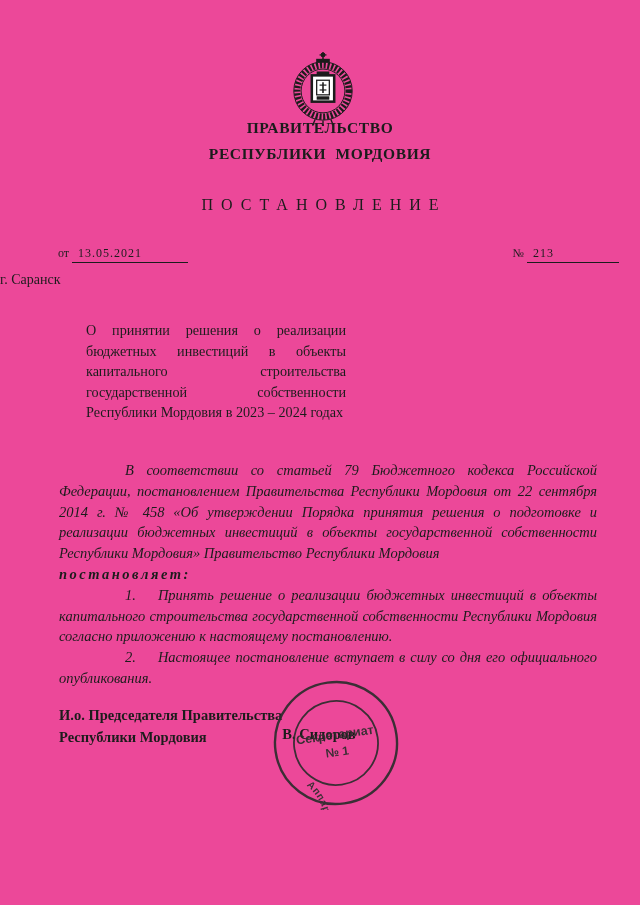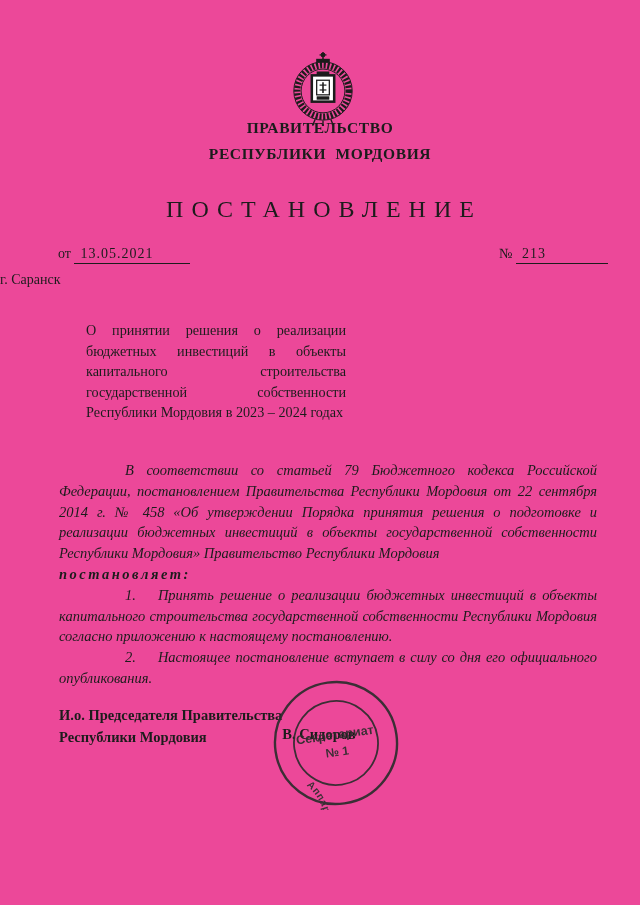--- a/index.html
+++ b/index.html
@@ -7,24 +7,24 @@
     position:relative;width:640px;height:905px;background:#ec4899;
     font-family:"Liberation Serif",serif;color:#1c1c1c;overflow:hidden;
     margin:0 auto;
   }
   
   .emblem{position:absolute;left:291px;top:52px;width:64px;height:74px;}
   
   .org-name{position:absolute;top:115px;left:0;right:0;text-align:center;
     font-weight:bold;font-size:15.5px;line-height:26px;letter-spacing:.6px;word-spacing:5px;}
   .doc-type{position:absolute;top:196px;left:0;right:0;text-align:center;
-    font-size:24px;letter-spacing:8px;padding-left:8px;}
+    font-size:16px;letter-spacing:8px;padding-left:8px;}
   
-  .meta-row{position:absolute;top:246px;left:58px;right:32px;display:flex;
-    justify-content:space-between;align-items:flex-end;font-size:14px;}
+  .meta-row{position:absolute;top:246px;left:58px;right:21px;display:flex;
+    justify-content:space-between;align-items:flex-end;font-size:12px;}
   .u-line{display:inline-block;border-bottom:1px solid #1c1c1c;padding:0 6px 1px 6px;
     letter-spacing:1px;}
   .u-date{min-width:104px;}
   .u-num{min-width:80px;}
   .city{position:absolute;top:272px;left:0;right:0;font-size:14px;}
   
   .subject{position:absolute;top:320px;left:86px;width:260px;font-size:14.2px;
     line-height:20.6px;text-align:justify;}
   
   .content{position:absolute;top:460px;left:59px;width:538px;font-size:14.5px;

